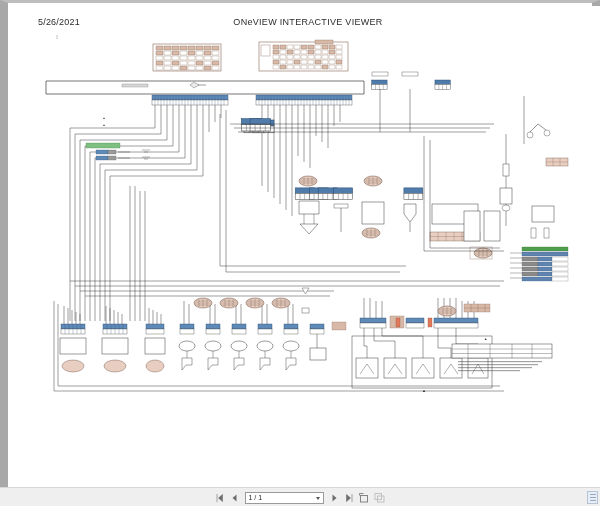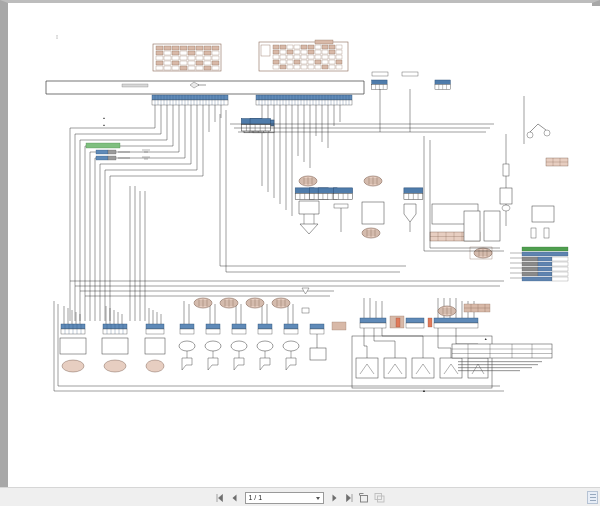--- a/index.html
+++ b/index.html
@@ -43,20 +43,24 @@
     box-shadow:0 3px 0 #97a8bd,0 6px 0 #97a8bd;}
 </style>
 </head>
 <body>
 
 <div id="app">
 
   <div id="viewer-frame">
     <div id="page-surface">
 
+      <div id="doc-header">
+        <div id="doc-date">5/26/2021</div>
+        <div id="doc-title">ONeVIEW INTERACTIVE VIEWER</div>
+      </div>
       <div id="tiny-mark">[]</div>
 
       <div id="schematic">
         <svg width="548" height="400" viewBox="0 0 548 400" xmlns="http://www.w3.org/2000/svg">
           <defs>
             <g id="blkconn">
               <rect x="0" y="0" width="14" height="4" fill="#4f7cab" stroke="#2c4f76" stroke-width=".4"></rect>
               <rect x="0" y="4" width="14" height="4.5" fill="#ffffff" stroke="#4a4a4a" stroke-width=".4"></rect>
               <line x1="3.5" y1="4" x2="3.5" y2="8.5" stroke="#4a4a4a" stroke-width=".3"></line>
               <line x1="7" y1="4" x2="7" y2="8.5" stroke="#4a4a4a" stroke-width=".3"></line>

